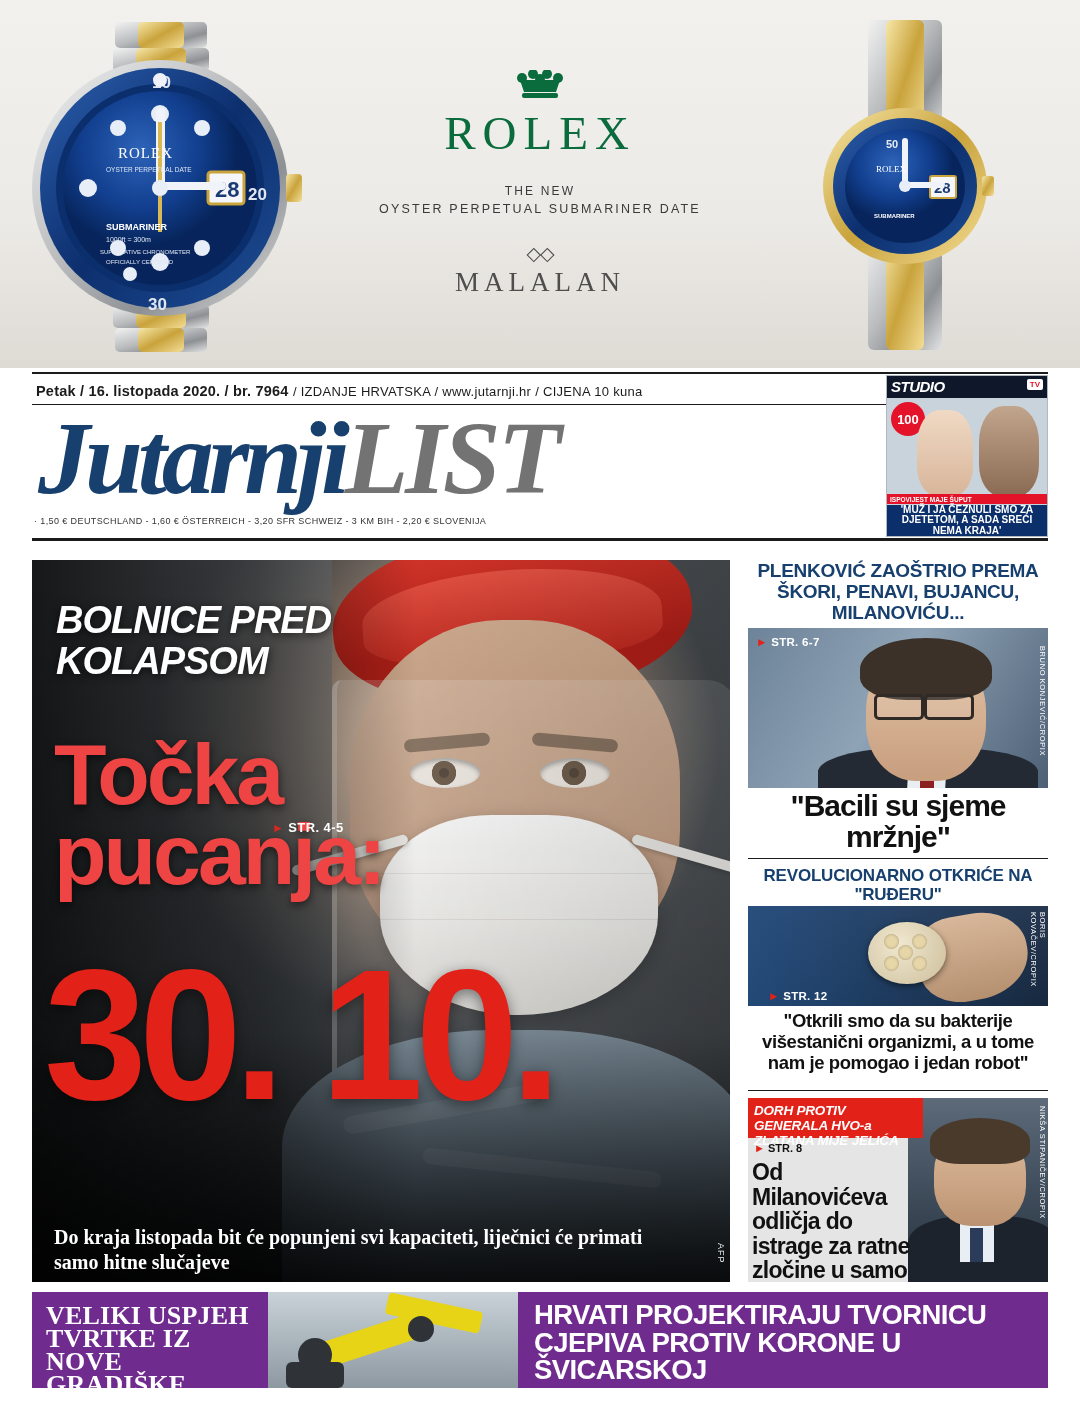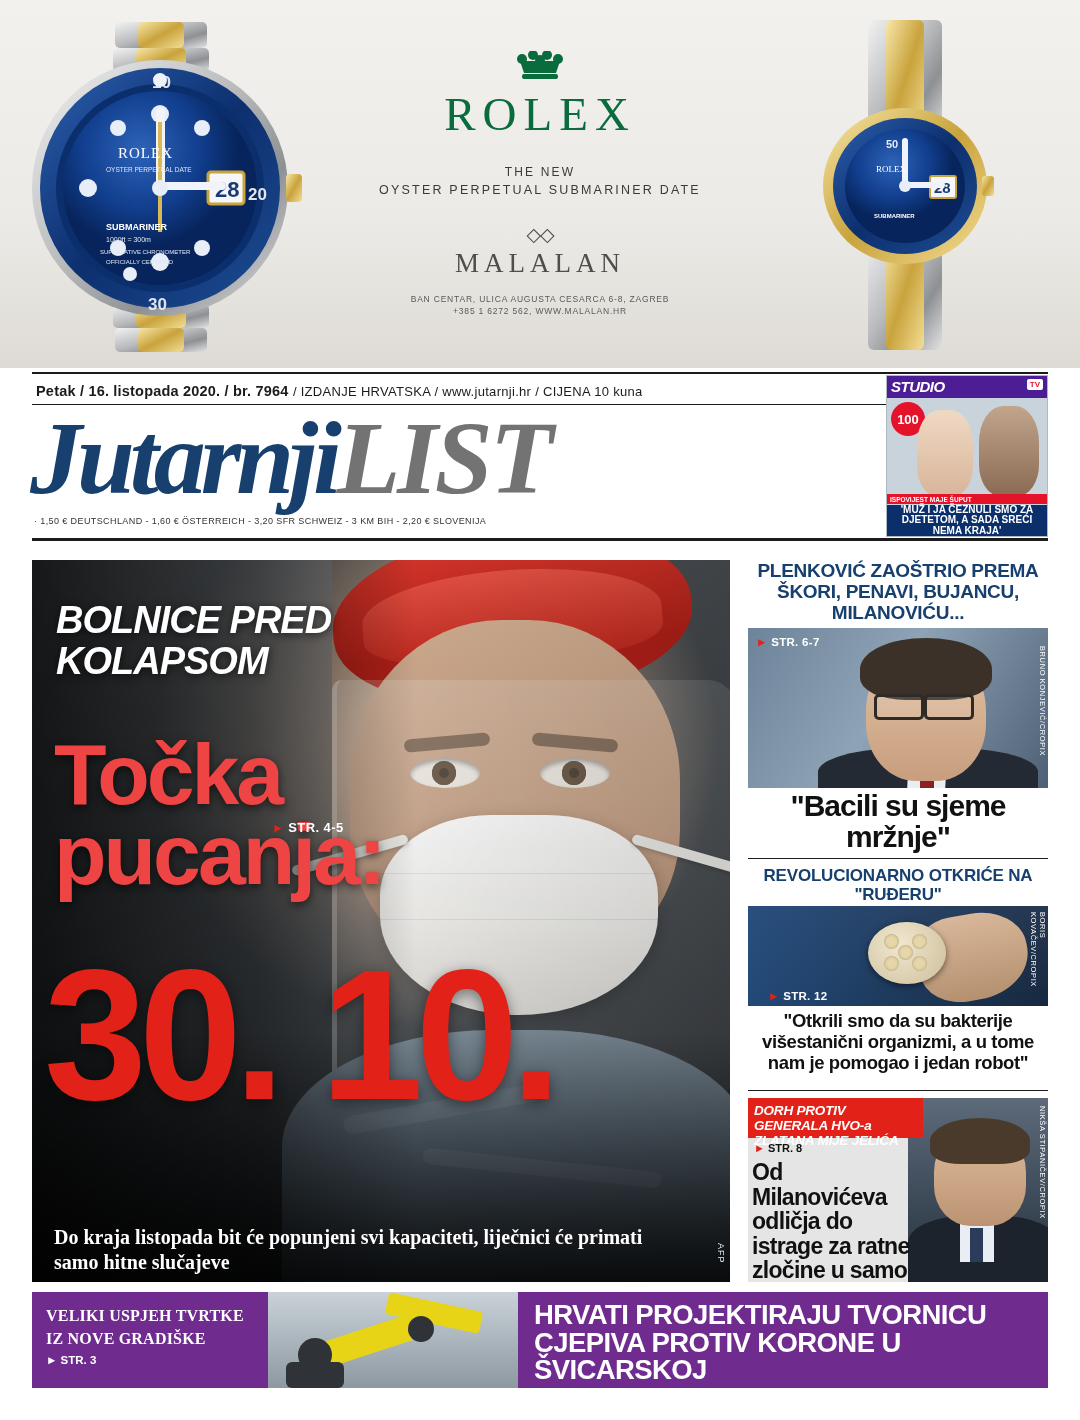--- a/index.html
+++ b/index.html
@@ -65,37 +65,37 @@
   .rule-under-date{
     position:absolute;left:32px;top:404px;width:1016px;height:1px;background:#1b1b1b;
   }
 
   .logo{
     position:absolute;left:30px;top:408px;width:880px;height:100px;
     font-family:"Liberation Serif", serif;
     font-size:104px;line-height:100px;font-weight:bold;font-style:italic;
     letter-spacing:-5px;white-space:nowrap;
   }
-  .logo .j{color:#17406e;}
+  .logo .j{color:#17406e;margin-left:8px;}
   .logo .l{color:#737373;letter-spacing:-3px;}
 
   .prices{
     position:absolute;left:34px;top:516px;font-size:9px;color:#333;letter-spacing:.4px;
   }
   .rule-bottom{
     position:absolute;left:32px;top:538px;width:1016px;height:3px;background:#1b1b1b;
   }
 
   
   .studio{
     position:absolute;right:32px;top:375px;width:160px;height:160px;
     background:#c9d3dc;overflow:hidden;border:1px solid #b0b8c0;
   }
   .studio-head{
-    position:absolute;left:0;top:0;width:160px;height:22px;background:#4c1d95;
+    position:absolute;left:0;top:0;width:160px;height:22px;background:#0f172a;
   }
   .studio-logo{
     position:absolute;left:4px;top:2px;color:#fff;font-weight:bold;font-size:15px;
     font-style:italic;letter-spacing:-.5px;
   }
   .studio-tvbadge{
     position:absolute;right:4px;top:3px;background:#fff;color:#e4132a;
     font-size:8px;font-weight:bold;padding:1px 3px;border-radius:2px;
   }
   .studio-badge{
@@ -344,21 +344,21 @@
   .strip{
     position:absolute;left:32px;top:1292px;width:1016px;height:96px;
     background:#6f2b8e;overflow:hidden;
   }
   .strip-left{
     position:absolute;left:0;top:0;width:236px;height:96px;
     color:#fff;padding:12px 14px;box-sizing:border-box;
   }
   .strip-left .t{
     font-family:"Liberation Serif", serif;
-    font-weight:bold;font-size:16px;line-height:23px;letter-spacing:.2px;
+    font-weight:bold;font-size:26px;line-height:23px;letter-spacing:.2px;
   }
   .strip-left .s{
     margin-top:4px;font-size:11.5px;font-weight:bold;
   }
   .strip-left .s .tri{color:#fff;}
   .strip-photo{
     position:absolute;left:236px;top:0;width:250px;height:96px;overflow:hidden;
     background:linear-gradient(180deg,#c9d2d8,#8d98a1);
   }
   .robot-arm{
@@ -497,24 +497,20 @@
           <path d="M4 10 L44 10 L40 22 L8 22 Z"></path>
           <rect x="6" y="23" width="36" height="5" rx="2"></rect>
         </g>
       </svg>
     </div>
     <div class="rolex-word">ROLEX</div>
     <div class="ad-sub1">THE NEW</div>
     <div class="ad-sub2">OYSTER PERPETUAL SUBMARINER DATE</div>
     <div class="malalan-mark">◇◇</div>
     <div class="malalan">MALALAN</div>
-    <div class="ad-addr">
-      <div>BAN CENTAR, ULICA AUGUSTA CESARCA 6-8, ZAGREB</div>
-      <div>+385 1 6272 562, WWW.MALALAN.HR</div>
-    </div>
   </div>
 </div>
 
 <div class="rule-top"></div>
 
 <div class="dateline">
   <b>Petak / 16. listopada 2020. / br. 7964</b>
   <span class="thin">/ IZDANJE HRVATSKA / www.jutarnji.hr / CIJENA 10 kuna</span>
 </div>
 <div class="rule-under-date"></div>

